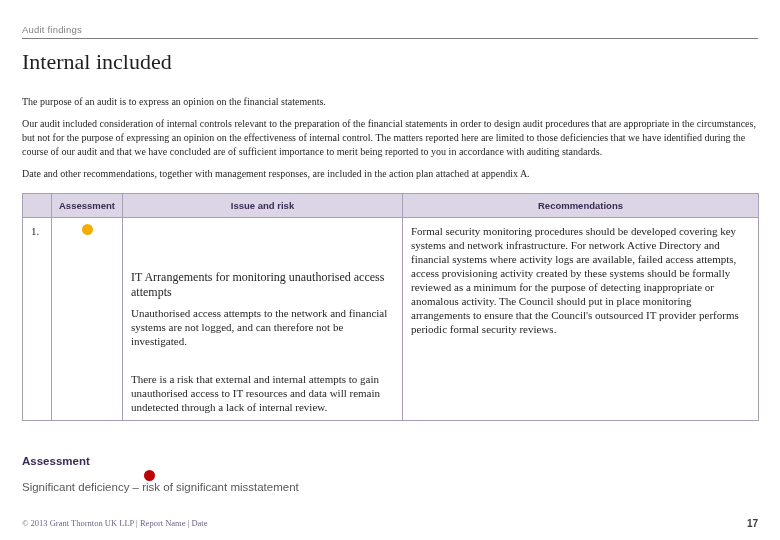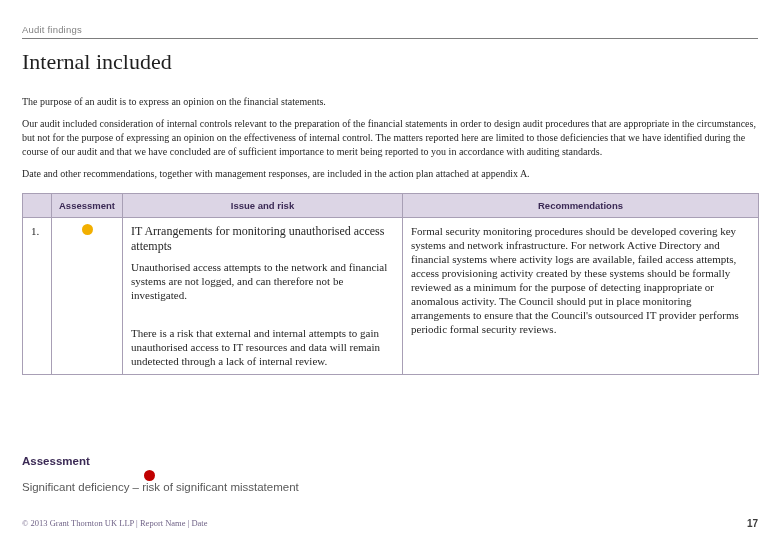--- a/index.html
+++ b/index.html
@@ -60,21 +60,21 @@
     font-size:11px; line-height:14px; color:#262626;
     padding:6px 8px; background:#ffffff;
   }
   .col-num   { width:29px; }
   .col-assmt { width:71px; }
   .col-issue { width:280px; }
   .col-rec   { width:356px; }
   .row-number { font-size:11px; padding:5px 4px; }
   .cell-assessment { text-align:center; padding-top:9px; }
   .issue-title {
-    font-size:12px; line-height:14.5px; margin-bottom:7px;
+    font-size:12px; line-height:14.5px; margin-bottom:7px;margin-top:46px;
   }
   .issue-para { margin-bottom:0; }
   .issue-risk { margin-top:24px; }
   .row-content { height:113px; }
 
   .dot {
     display:inline-block; width:11px; height:11px; border-radius:50%;
     background:#f2af00;
   }
 

